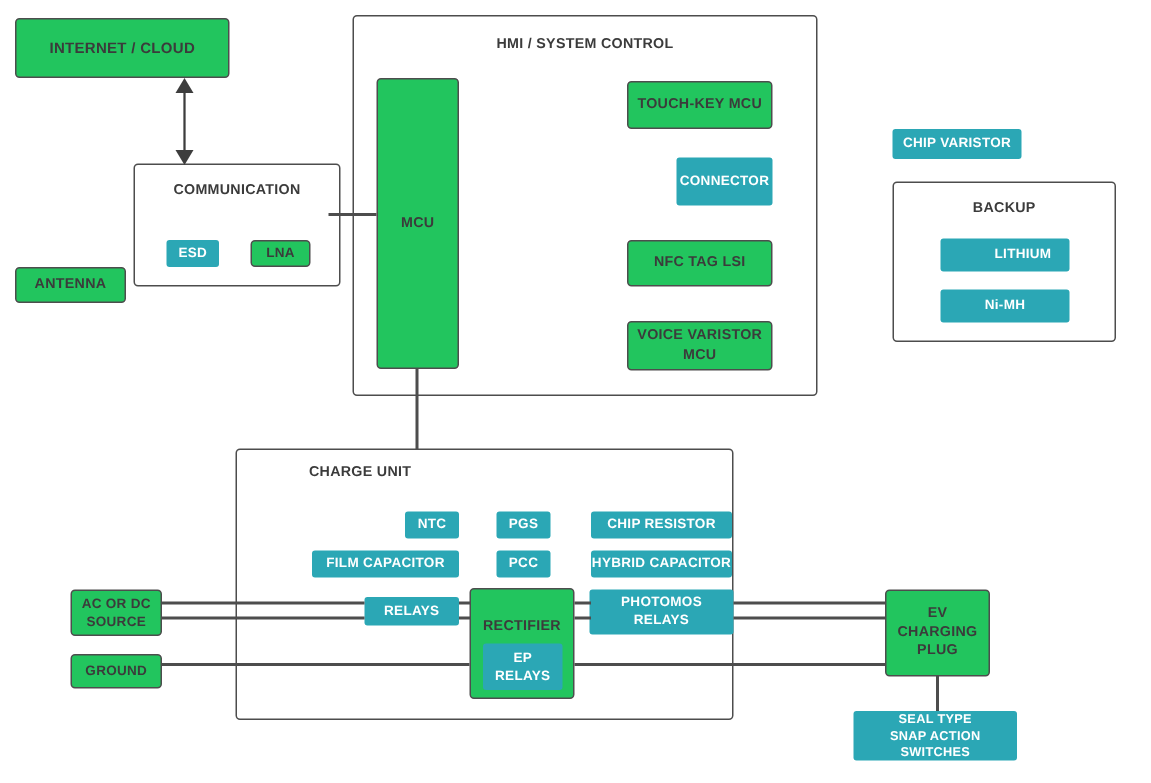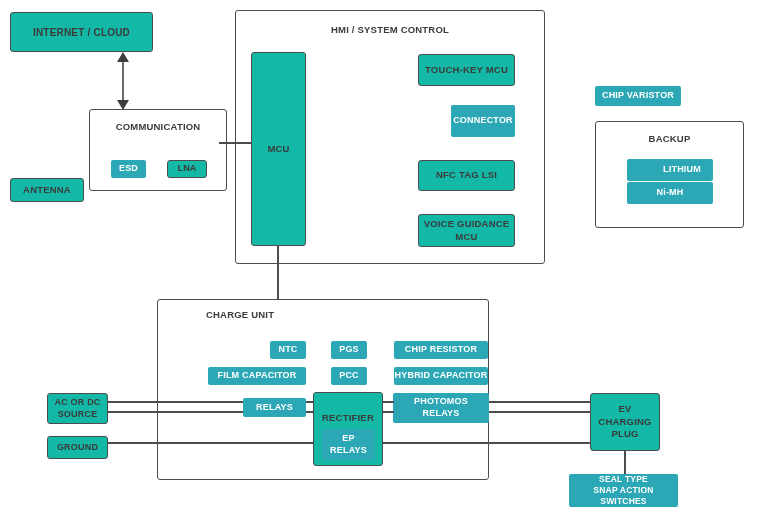--- a/index.html
+++ b/index.html
@@ -9,21 +9,21 @@
   }
   .frame {
     position:absolute; background:#ffffff;
     border:1.5px solid #4d4d4d; border-radius:3px; box-sizing:border-box;
   }
   .frame-title {
     position:absolute; left:0; width:100%; text-align:center;
     font-weight:700; color:#3b3b3b; font-size:9.5px; letter-spacing:.2px;
   }
   .box {
-    position:absolute; background:#14b8a6;
+    position:absolute; background:#22c55e;
     border:1.5px solid #4d4d4d; border-radius:3px; box-sizing:border-box;
     display:flex; align-items:center; justify-content:center;
     text-align:center; font-weight:700; color:#3b3b3b;
     white-space:pre-line; line-height:1.3; font-size:9.5px; letter-spacing:.2px;
   }
   .chip {
     position:absolute; background:#2ba7b5; color:#ffffff;
     border-radius:2px; box-sizing:border-box;
     display:flex; align-items:center; justify-content:center;
     text-align:center; font-weight:700;
@@ -49,28 +49,28 @@
     <div class="chip" style="left:21px; top:50px; width:35px; height:18px;">ESD</div>
     <div class="box fs9" style="left:77px; top:50px; width:40px; height:18px;">LNA</div>
   </div>
 
   <div class="frame" style="left:235px; top:10px; width:310px; height:254px;">
     <div class="frame-title" style="top:13px;">HMI / SYSTEM CONTROL</div>
     <div class="box" style="left:15px; top:41px; width:55px; height:194px;">MCU</div>
     <div class="box" style="left:182px; top:43px; width:97px; height:32px;">TOUCH-KEY MCU</div>
     <div class="chip" style="left:215px; top:94px; width:64px; height:32px;">CONNECTOR</div>
     <div class="box" style="left:182px; top:149px; width:97px; height:31px;">NFC TAG LSI</div>
-    <div class="box" style="left:182px; top:203px; width:97px; height:33px;">VOICE GUIDANCE
+    <div class="box" style="left:182px; top:203px; width:97px; height:33px;">VOICE VARISTOR
 MCU</div>
   </div>
 
   <div class="frame" style="left:595px; top:121px; width:149px; height:107px;">
     <div class="frame-title" style="top:11px;">BACKUP</div>
     <div class="chip" style="left:31px; top:37px; width:86px; height:22px;padding-left:24px;">LITHIUM</div>
-    <div class="chip" style="left:31px; top:60px; width:86px; height:22px;">Ni-MH</div>
+    <div class="chip" style="left:31px; top:71px; width:86px; height:22px;">Ni-MH</div>
   </div>
 
   <div class="frame" style="left:157px; top:299px; width:332px; height:181px;">
     <div class="frame-title" style="left:48px; top:9px; width:auto; text-align:left;">CHARGE UNIT</div>
     <div class="chip" style="left:112px; top:41px; width:36px; height:18px;">NTC</div>
     <div class="chip" style="left:173px; top:41px; width:36px; height:18px;">PGS</div>
     <div class="chip" style="left:50px; top:67px; width:98px; height:18px;">FILM CAPACITOR</div>
     <div class="chip" style="left:236px; top:41px; width:94px; height:18px;">CHIP RESISTOR</div>
     <div class="chip" style="left:173px; top:67px; width:36px; height:18px;">PCC</div>
     <div class="chip" style="left:236px; top:67px; width:94px; height:18px;">HYBRID CAPACITOR</div>

